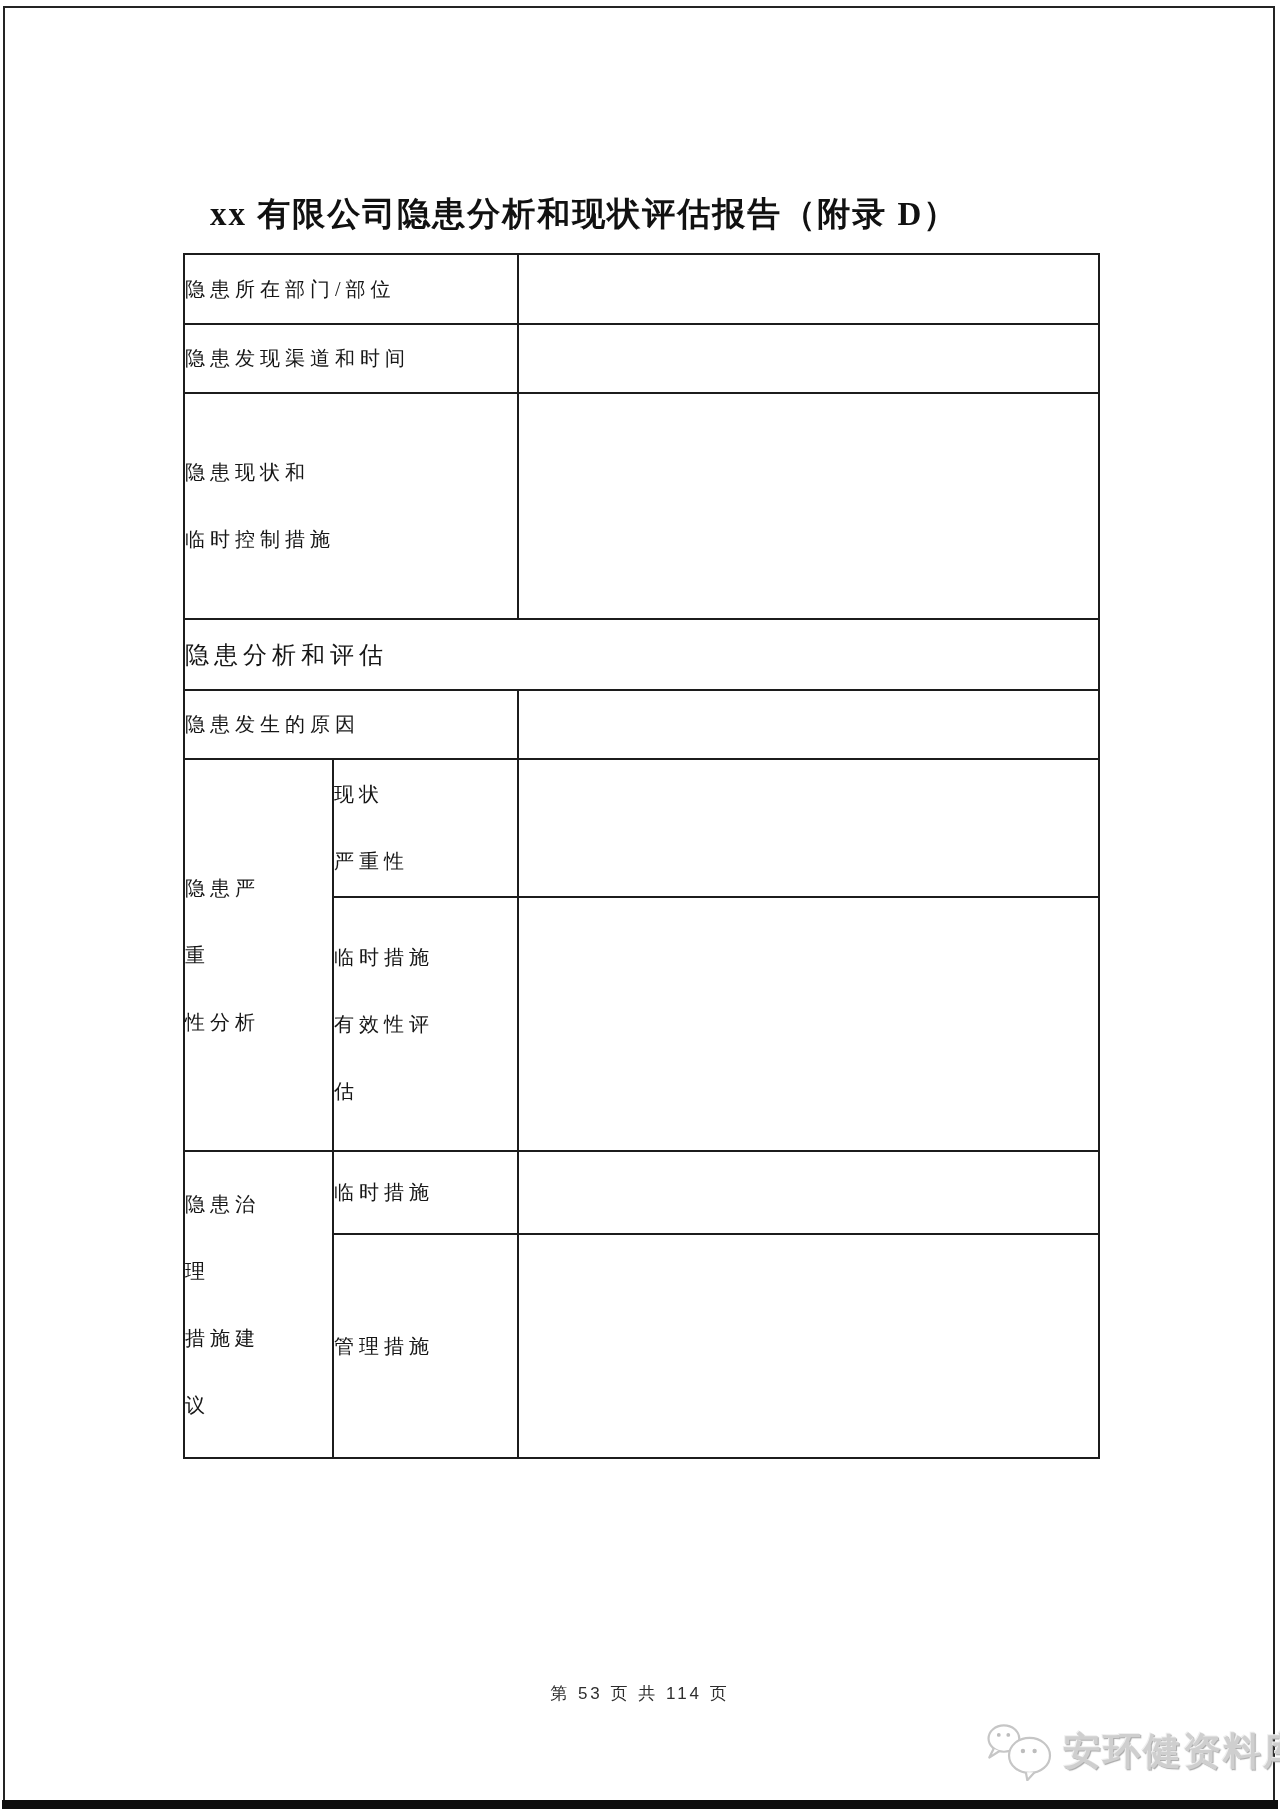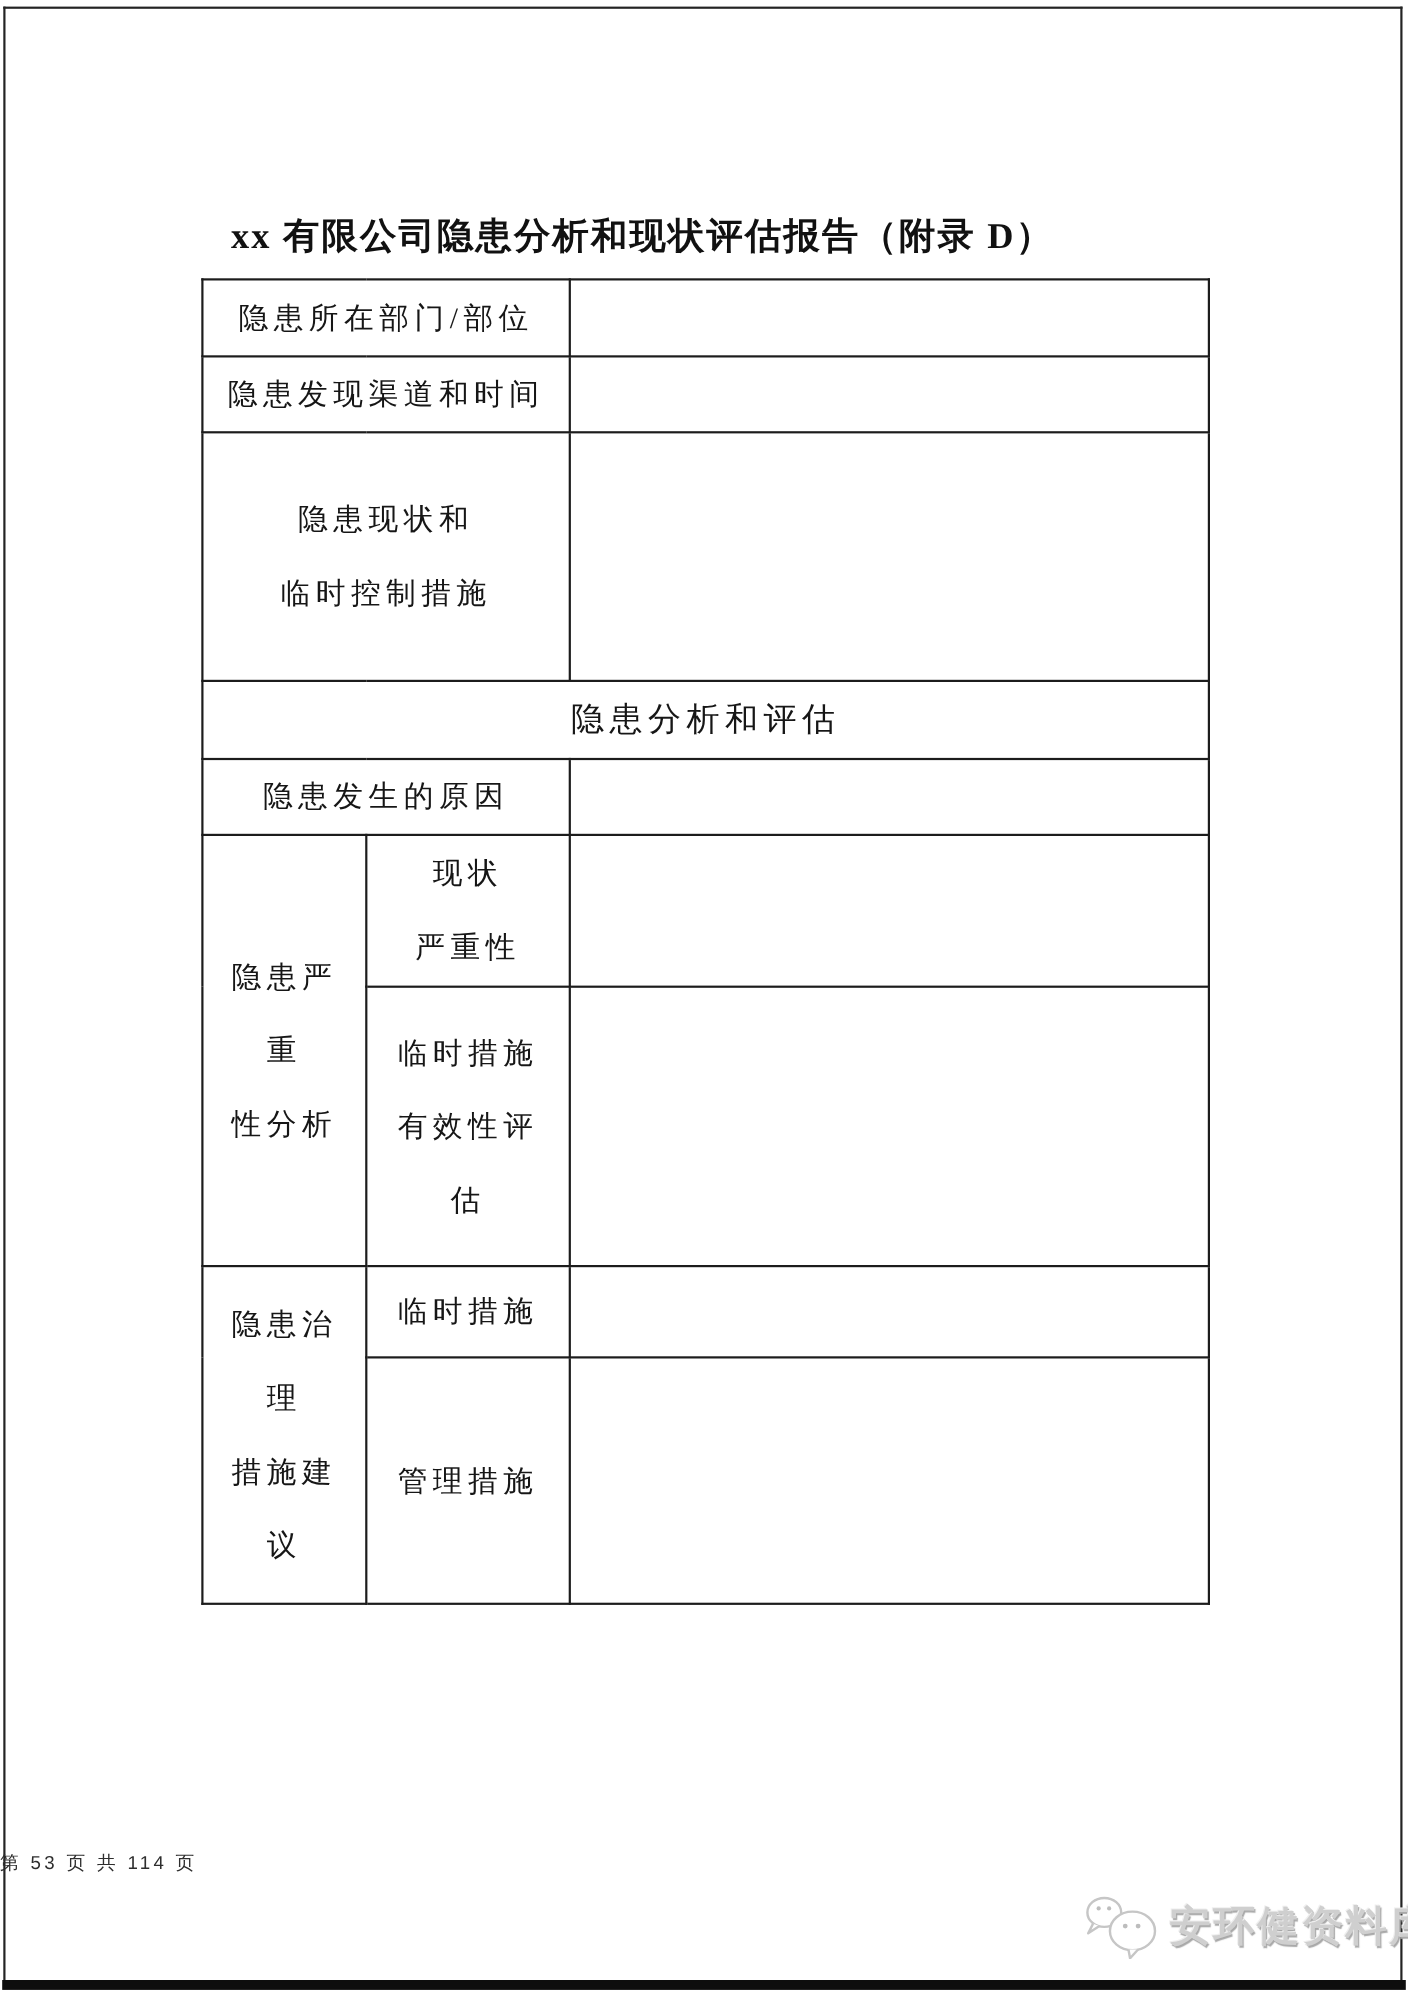--- a/index.html
+++ b/index.html
@@ -23,28 +23,28 @@
     font-size:33px; font-weight:bold; letter-spacing:2px; color:#111;
     white-space:nowrap;
     margin-top:32px;
   }
   table.report {
     position:absolute; left:183px; top:253px; width:915px;
     border-collapse:collapse; table-layout:fixed;
   }
   table.report td { border:2px solid #1c1c1c; padding:0; vertical-align:middle; }
   .lbl {
-    text-align:center; font-size:27px; letter-spacing:5px;
+    font-size:20px; letter-spacing:5px;
     line-height:67px; color:#161616; white-space:pre-line;
   }
   .val { background:#ffffff; }
-  .section-hdr { text-align:center; font-size:30px; letter-spacing:5px; color:#161616; }
+  .section-hdr { text-align:left; font-size:24px; letter-spacing:5px; color:#161616; }
   .footer-line {
     position:absolute; left:0; top:1682px; width:1280px;
-    text-align:left; font-size:17px; letter-spacing:3px; color:#2e2e2e;
+    text-align:center; font-size:17px; letter-spacing:3px; color:#2e2e2e;
     font-family:"Liberation Sans","DejaVu Sans",sans-serif;
   }
   .watermark {
     position:absolute; left:983px; top:1720px; height:62px;
     display:flex; align-items:center; gap:6px;
   }
   .watermark-text {
     font-size:38px; font-weight:bold; letter-spacing:2px;
     color:#cfcfcf;
     text-shadow:-1px -1px 0 #efefef, 1px 1px 1px #a8a8a8;

